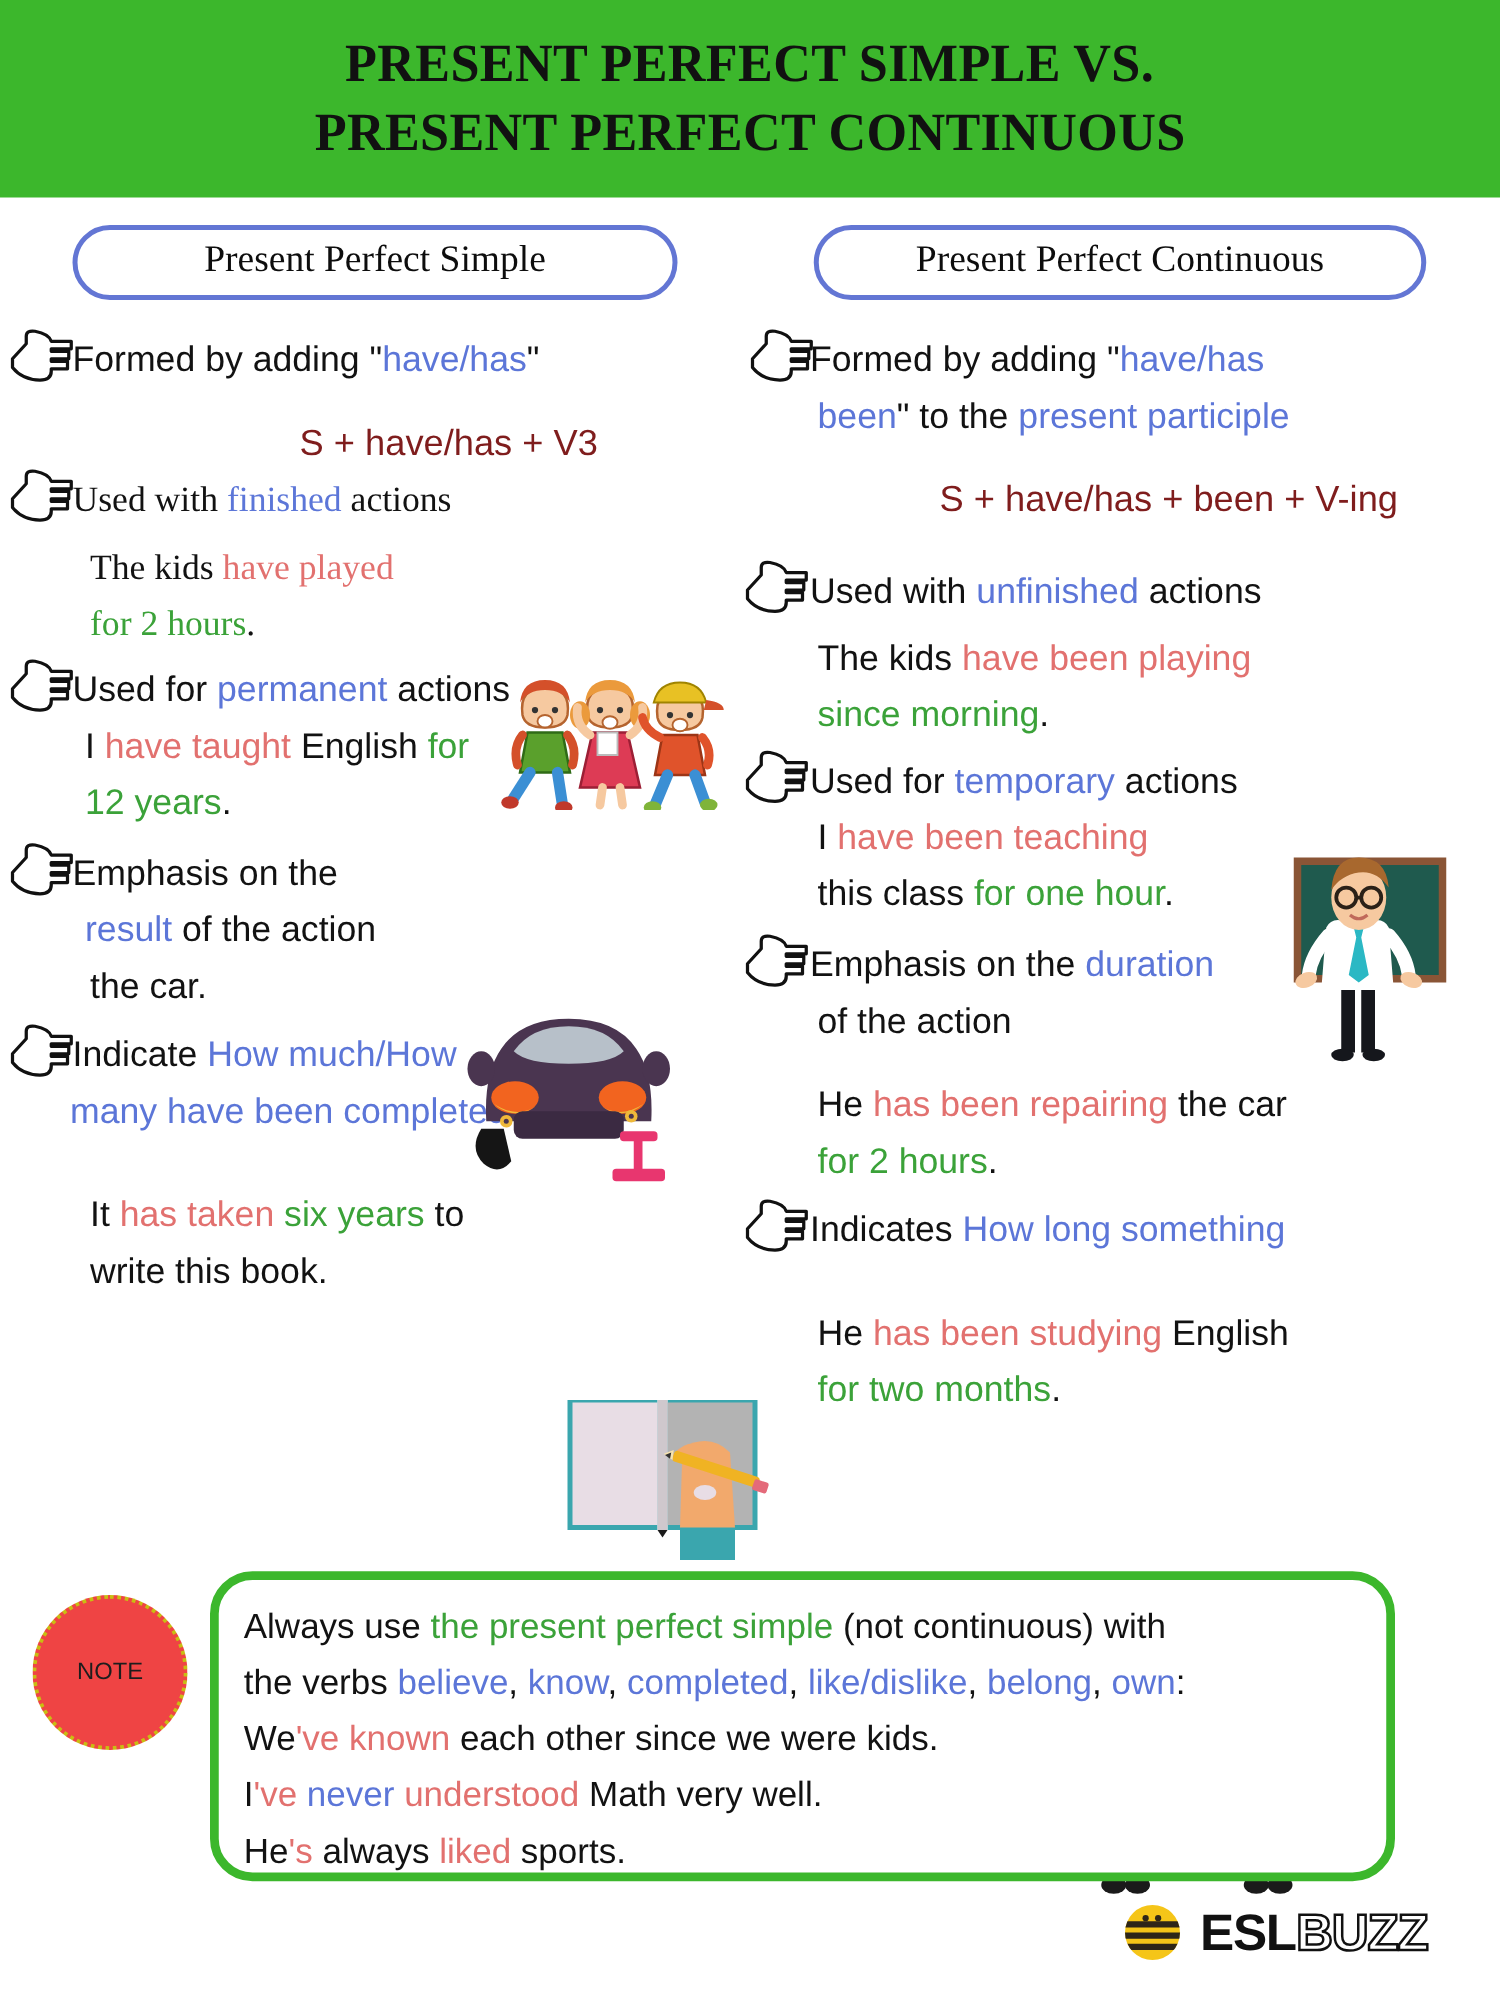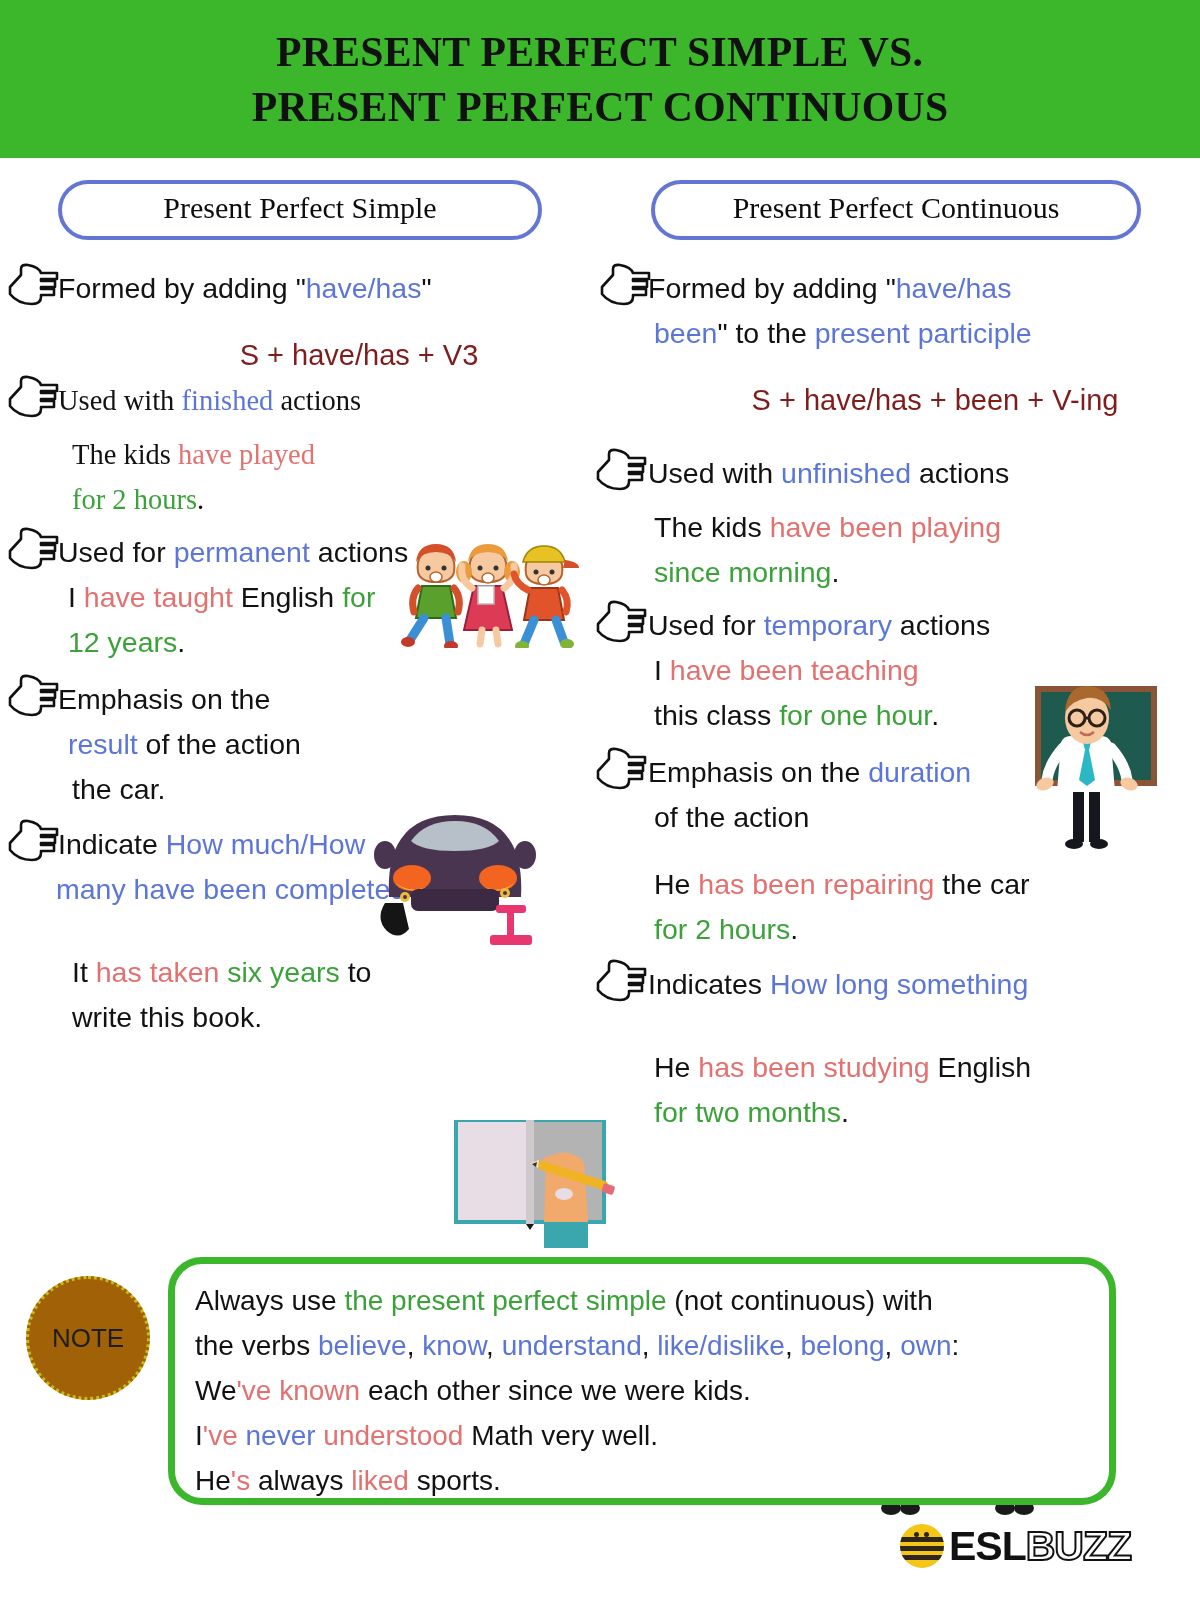--- a/index.html
+++ b/index.html
@@ -118,34 +118,34 @@
     font-size:28px;
     line-height:45px;
     color:#121212;
     white-space:nowrap;
   }
   .notebadge{
     position:absolute;
     left:26px;top:33px;
     width:124px;height:124px;
     border-radius:50%;
-    background:#a16207;
+    background:#ef4444;
     border:3px dotted #c9bd12;
     display:flex;align-items:center;justify-content:center;
-    font-size:26px;
+    font-size:19px;
     color:#1d1d1d;
     box-sizing:border-box;
     z-index:3;
   }
 
   
   .logo{
     position:absolute;
     left:900px;top:1524px;
-    display:flex;align-items:center;gap:5px;
+    display:flex;align-items:center;gap:16px;
   }
   .bee{
     width:44px;height:44px;border-radius:50%;
     background:#f5c518;
     position:relative;overflow:hidden;
     flex:none;
   }
   .bee i{position:absolute;left:0;width:100%;background:#2e2618;display:block;}
   .bee i.s1{top:13px;height:5px;}
   .bee i.s2{top:22px;height:5px;}
@@ -478,21 +478,21 @@
       <div class="ex" style="margin-top:38px;padding-left:62px;"><span class="k">He </span><span class="r">has been studying</span><span class="k"> English</span></div>
       <div class="ex" style="padding-left:62px;"><span class="g">for two months</span><span class="k">.</span></div>
     </div>
   </div>
 </div>
 
 <div class="notewrap">
   <div class="notebadge">NOTE</div>
   <div class="notebox">
     <div class="noteline"><span class="k">Always use </span><span class="g">the present perfect simple</span><span class="k"> (not continuous) with</span></div>
-    <div class="noteline"><span class="k">the verbs </span><span class="b">believe</span><span class="k">, </span><span class="b">know</span><span class="k">, </span><span class="b">understand</span><span class="k">, </span><span class="b">like/dislike</span><span class="k">, </span><span class="b">belong</span><span class="k">, </span><span class="b">own</span><span class="k">:</span></div>
+    <div class="noteline"><span class="k">the verbs </span><span class="b">believe</span><span class="k">, </span><span class="b">know</span><span class="k">, </span><span class="b">completed</span><span class="k">, </span><span class="b">like/dislike</span><span class="k">, </span><span class="b">belong</span><span class="k">, </span><span class="b">own</span><span class="k">:</span></div>
     <div class="noteline"><span class="k">We</span><span class="r">'ve known</span><span class="k"> each other since we were kids.</span></div>
     <div class="noteline"><span class="k">I</span><span class="r">'ve </span><span class="b">never </span><span class="r">understood</span><span class="k"> Math very well.</span></div>
     <div class="noteline"><span class="k">He</span><span class="r">'s</span><span class="k"> always </span><span class="r">liked</span><span class="k"> sports.</span></div>
   </div>
 </div>
 
 <div class="logo">
   <span class="bee">
     <b class="e1"></b>
       <b class="e2"></b>

